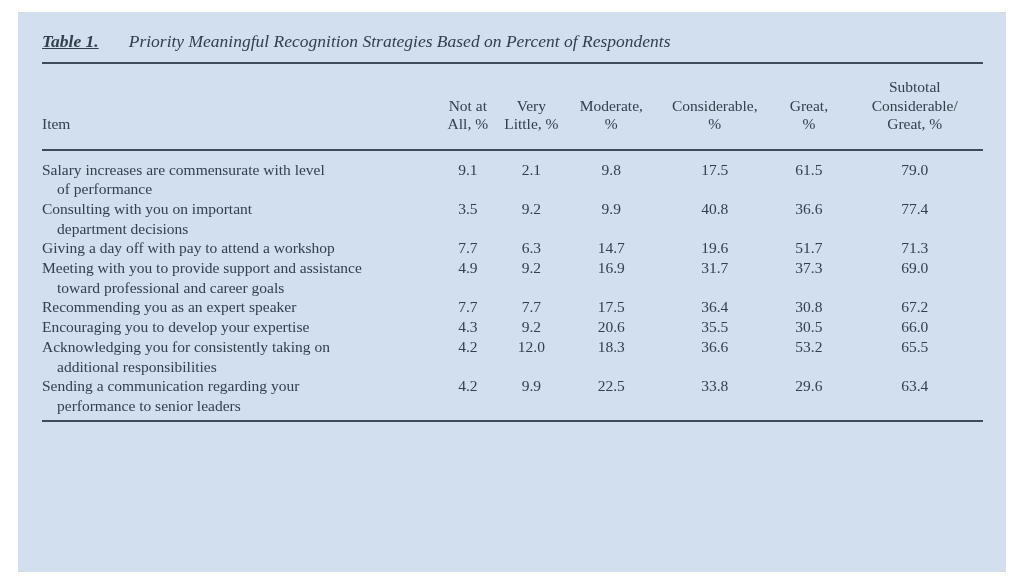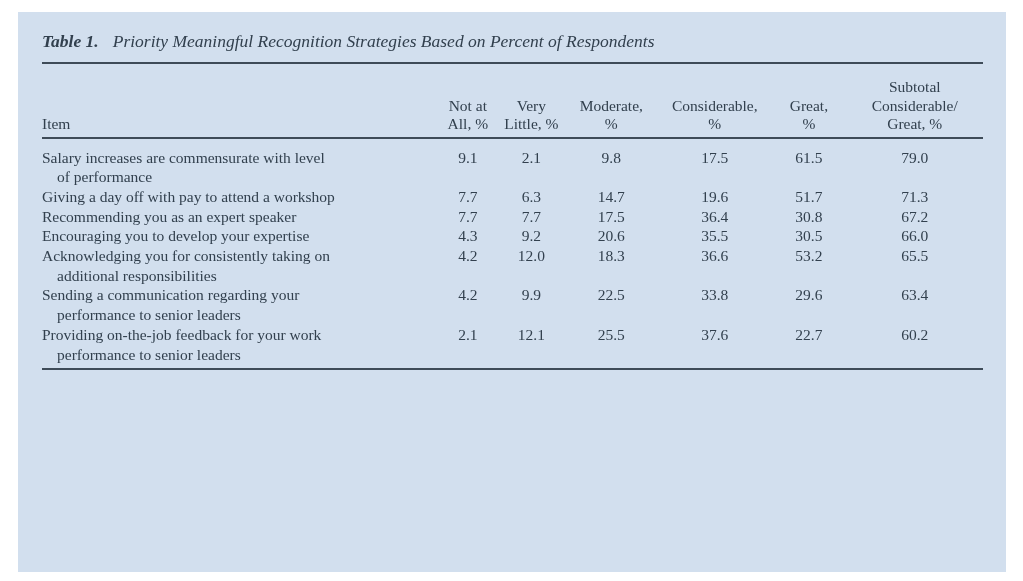--- a/index.html
+++ b/index.html
@@ -24,21 +24,22 @@
   }
   .table-title {
     font-size: 17.5px;
     line-height: 22px;
     font-style: italic;
     margin-bottom: 10px;
     white-space: nowrap;
   }
   .table-title .title-label {
     font-weight: bold;
-    margin-right: 14px;
+    margin-right: 30px;
+    text-decoration: underline;
   }
   table.data-table {
     width: 100%;
     border-collapse: collapse;
     table-layout: fixed;
     border-top: 2px solid #3e4b58;
     font-size: 15.5px;
     color: #32404e;
   }
   col.c-item        { width: 42%; }
@@ -48,21 +49,21 @@
   col.c-considerable{ width: 12%; }
   col.c-great       { width: 8%; }
   col.c-subtotal    { width: 14.5%; }
 
   thead th {
     font-weight: normal;
     vertical-align: bottom;
     text-align: center;
     white-space: pre-line;
     line-height: 18.5px;
-    padding: 14px 0 3px 0;
+    padding: 14px 0 15px 0;
     border-bottom: 2px solid #3e4b58;
   }
   thead th.h-item {
     text-align: left;
   }
   tbody td {
     vertical-align: top;
     text-align: center;
     line-height: 19.7px;
     padding: 0;
@@ -117,27 +118,47 @@
           <td class="cell-item">Salary increases are commensurate with level
 of performance</td>
           <td class="cell-not_at_all">9.1</td>
           <td class="cell-very_little">2.1</td>
           <td class="cell-moderate">9.8</td>
           <td class="cell-considerable">17.5</td>
           <td class="cell-great">61.5</td>
           <td class="cell-subtotal">79.0</td>
         </tr>
         <tr>
+          <td class="cell-item">Consulting with you on important
+department decisions</td>
+          <td class="cell-not_at_all">3.5</td>
+          <td class="cell-very_little">9.2</td>
+          <td class="cell-moderate">9.9</td>
+          <td class="cell-considerable">40.8</td>
+          <td class="cell-great">36.6</td>
+          <td class="cell-subtotal">77.4</td>
+        </tr>
+        <tr>
           <td class="cell-item">Giving a day off with pay to attend a workshop</td>
           <td class="cell-not_at_all">7.7</td>
           <td class="cell-very_little">6.3</td>
           <td class="cell-moderate">14.7</td>
           <td class="cell-considerable">19.6</td>
           <td class="cell-great">51.7</td>
           <td class="cell-subtotal">71.3</td>
+        </tr>
+        <tr>
+          <td class="cell-item">Meeting with you to provide support and assistance
+toward professional and career goals</td>
+          <td class="cell-not_at_all">4.9</td>
+          <td class="cell-very_little">9.2</td>
+          <td class="cell-moderate">16.9</td>
+          <td class="cell-considerable">31.7</td>
+          <td class="cell-great">37.3</td>
+          <td class="cell-subtotal">69.0</td>
         </tr>
         <tr>
           <td class="cell-item">Recommending you as an expert speaker</td>
           <td class="cell-not_at_all">7.7</td>
           <td class="cell-very_little">7.7</td>
           <td class="cell-moderate">17.5</td>
           <td class="cell-considerable">36.4</td>
           <td class="cell-great">30.8</td>
           <td class="cell-subtotal">67.2</td>
         </tr>
@@ -163,28 +184,18 @@
         <tr>
           <td class="cell-item">Sending a communication regarding your
 performance to senior leaders</td>
           <td class="cell-not_at_all">4.2</td>
           <td class="cell-very_little">9.9</td>
           <td class="cell-moderate">22.5</td>
           <td class="cell-considerable">33.8</td>
           <td class="cell-great">29.6</td>
           <td class="cell-subtotal">63.4</td>
         </tr>
-        <tr>
-          <td class="cell-item">Providing on-the-job feedback for your work
-performance to senior leaders</td>
-          <td class="cell-not_at_all">2.1</td>
-          <td class="cell-very_little">12.1</td>
-          <td class="cell-moderate">25.5</td>
-          <td class="cell-considerable">37.6</td>
-          <td class="cell-great">22.7</td>
-          <td class="cell-subtotal">60.2</td>
-        </tr>
         <tr class="tbody-pad">
           <td></td>
         </tr>
       </tbody>
   </table>
 </div>
 
 </body></html>

